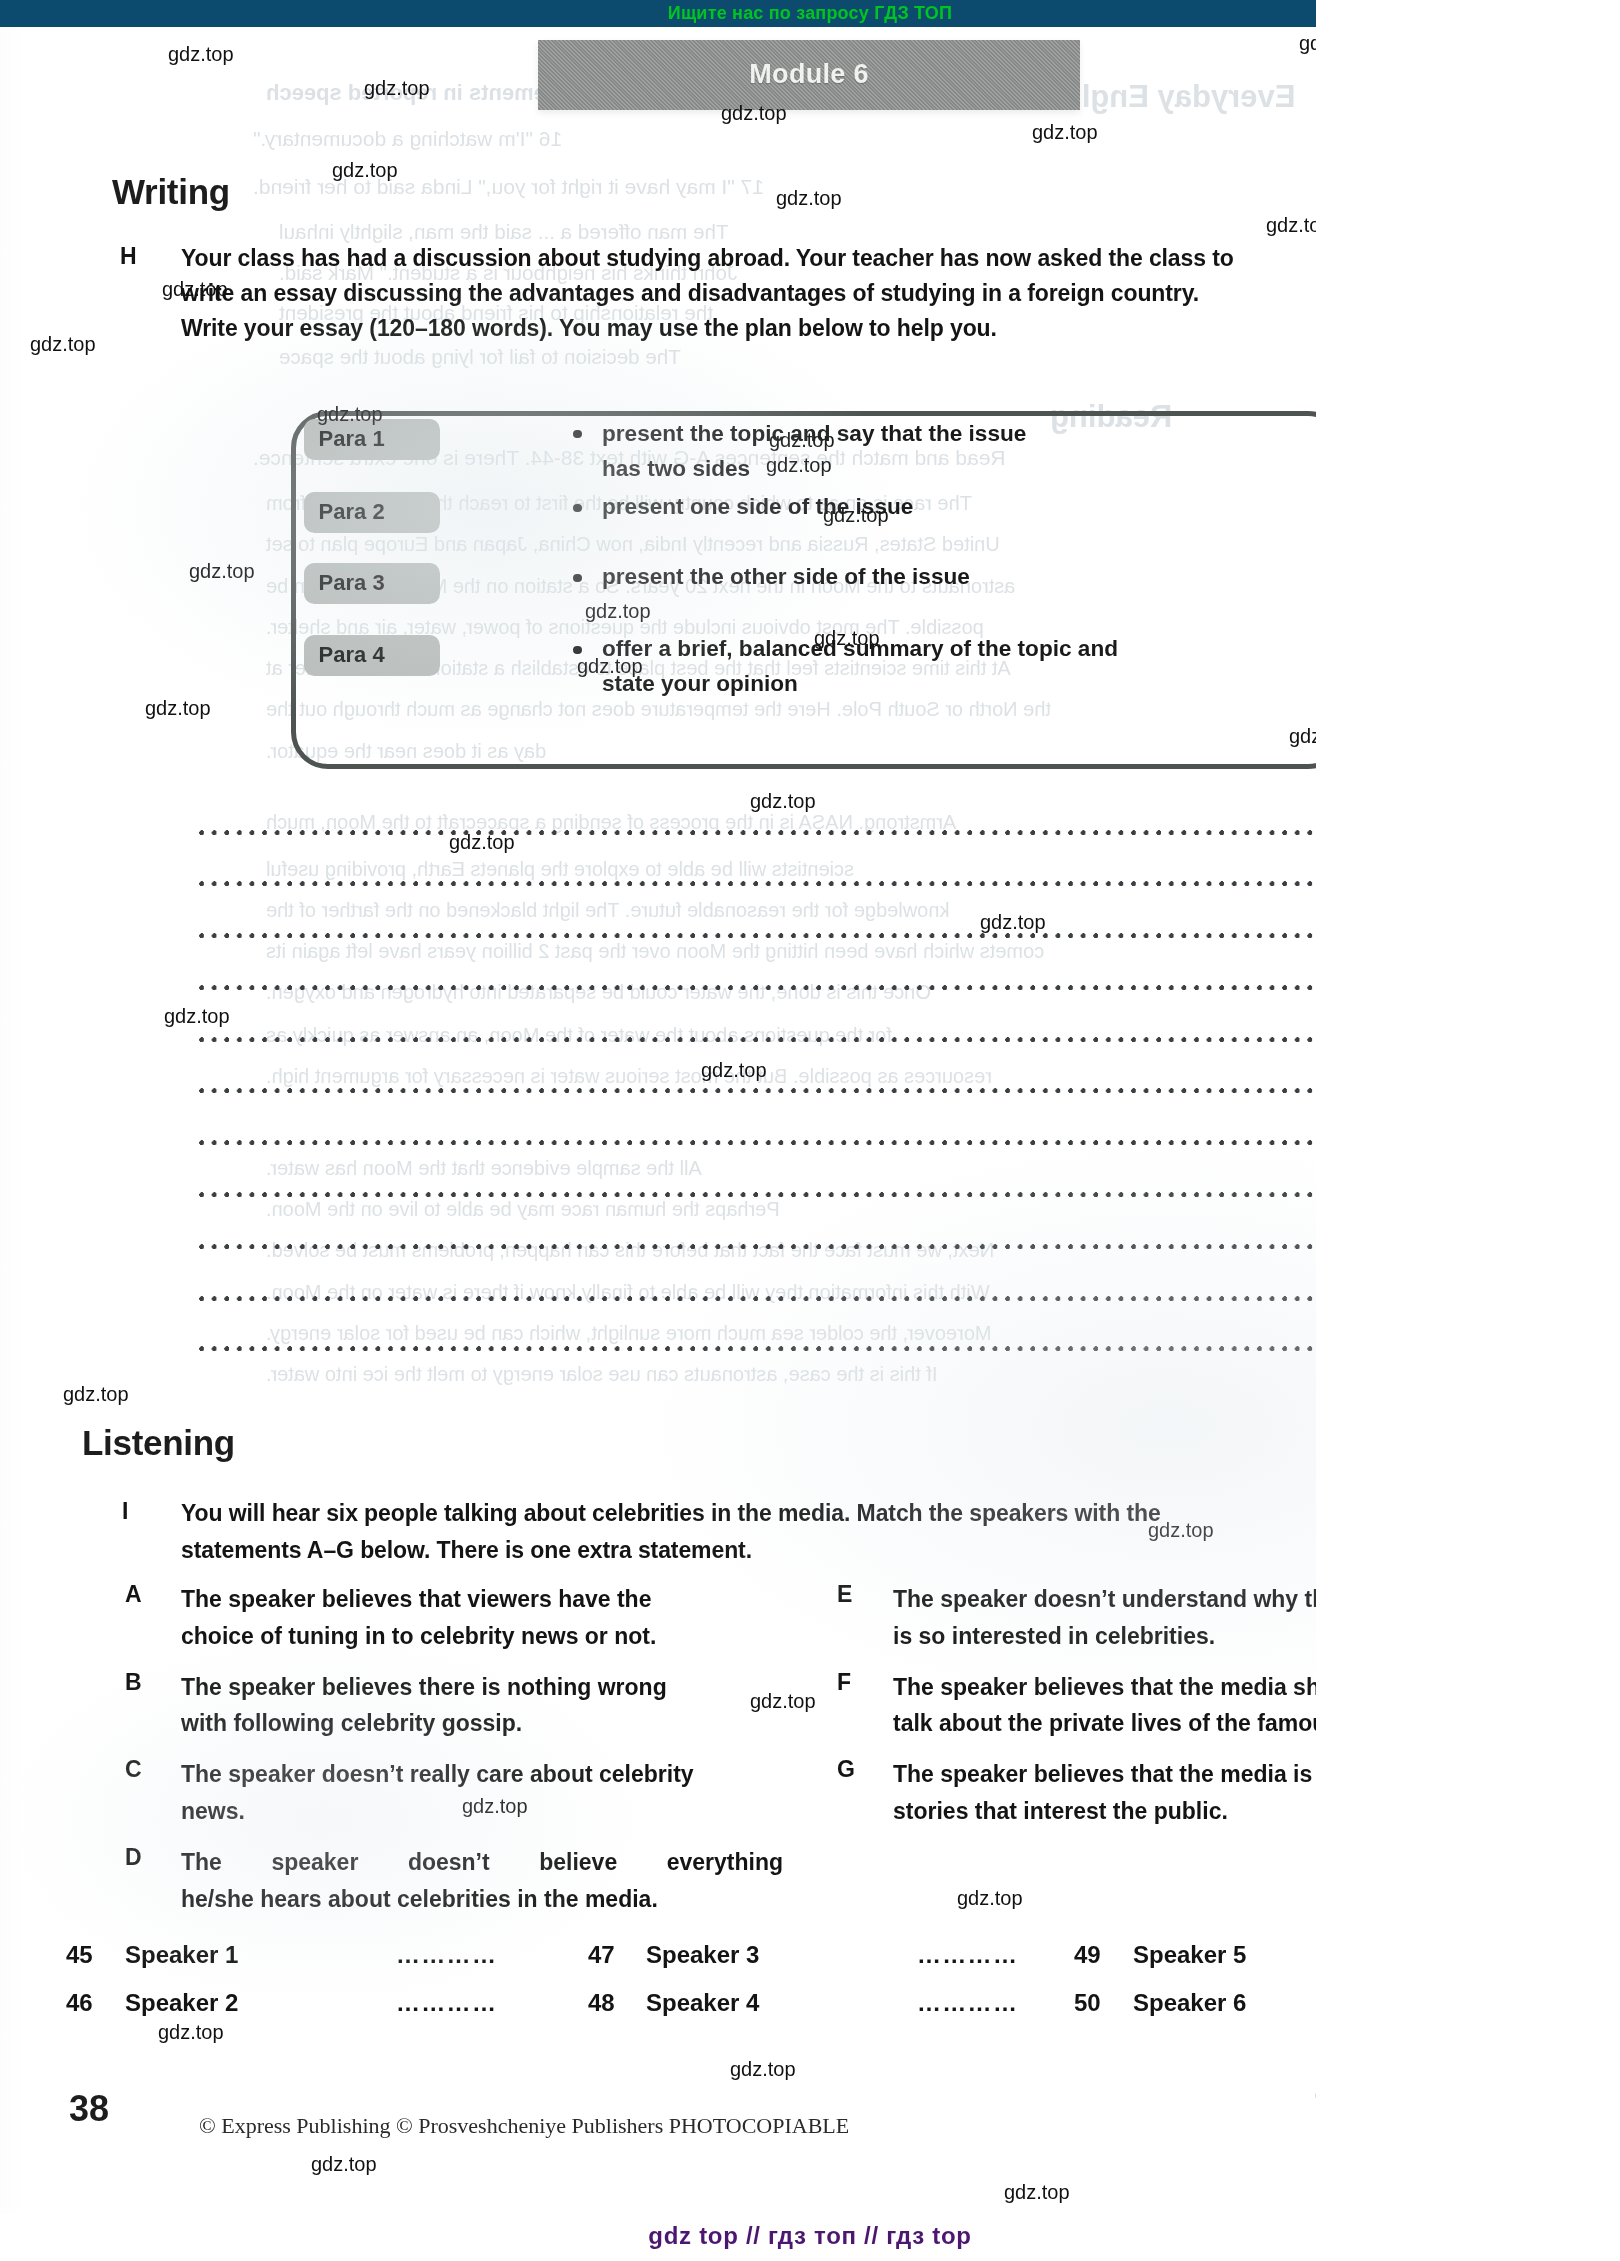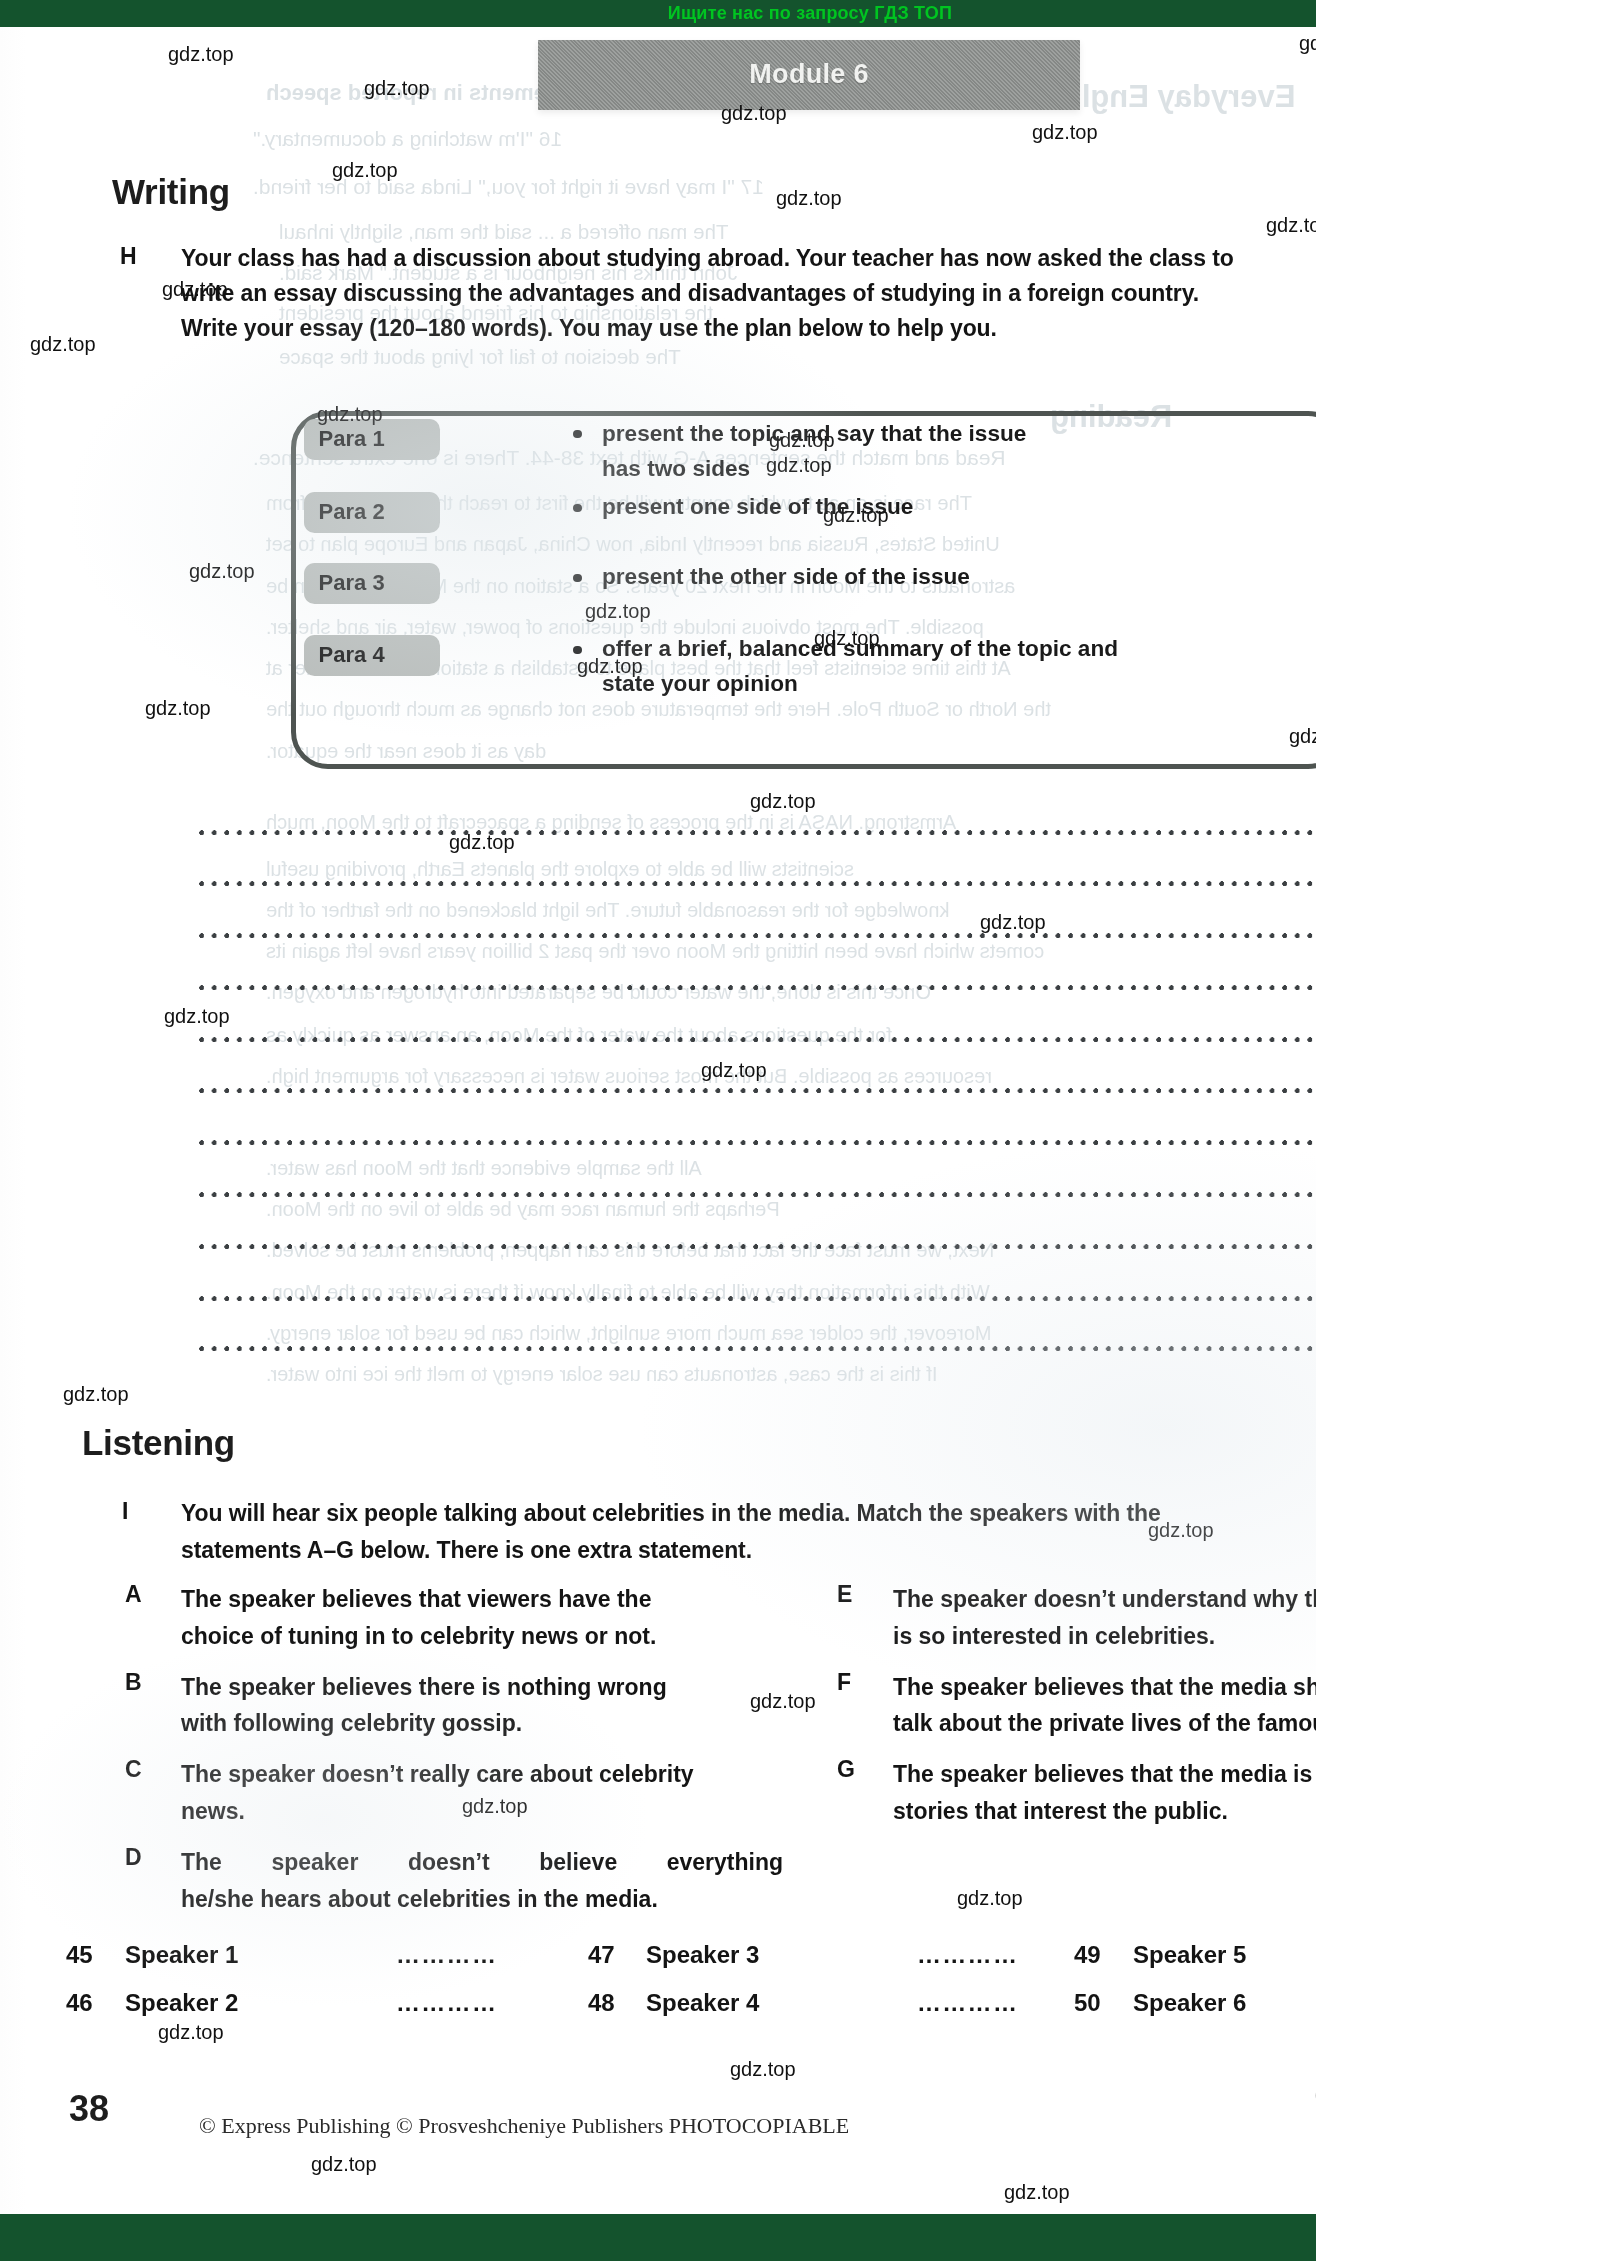--- a/index.html
+++ b/index.html
@@ -8,21 +8,21 @@
     background: #ffffff;
   }
   body {
     font-family: "Liberation Sans", sans-serif;
   }
   #page {
     position: relative;
     width: 1316px;
     height: 2261px;
     overflow: hidden;
-    background: #14532d;
+    background: #0c4a6e;
   }
 
   
   .top-banner {
     position: absolute;
     left: 0; top: 0;
     width: 1620px;
     height: 26.6px;
     text-align: center;
     color: #00c521;
@@ -499,15 +499,18 @@
     <div class="wm" style="left:462px;  top:1768px;">gdz.top</div>
     <div class="wm" style="left:1459px; top:1821px;">gdz.top</div>
     <div class="wm" style="left:957px; top:1860px;">gdz.top</div>
     <div class="wm" style="left:1429px; top:1913px;">gdz.top</div>
     <div class="wm" style="left:158px;  top:1994px;">gdz.top</div>
     <div class="wm" style="left:730px; top:2031px;">gdz.top</div>
     <div class="wm" style="left:311px;  top:2126px;">gdz.top</div>
     <div class="wm" style="left:1004px; top:2154px;">gdz.top</div>
   </div>
 
+  <div class="bottom-strip">
+    <span>gdz top  //  гдз топ  //  гдз top</span>
+  </div>
 
 </div>
 
 
 </body></html>

